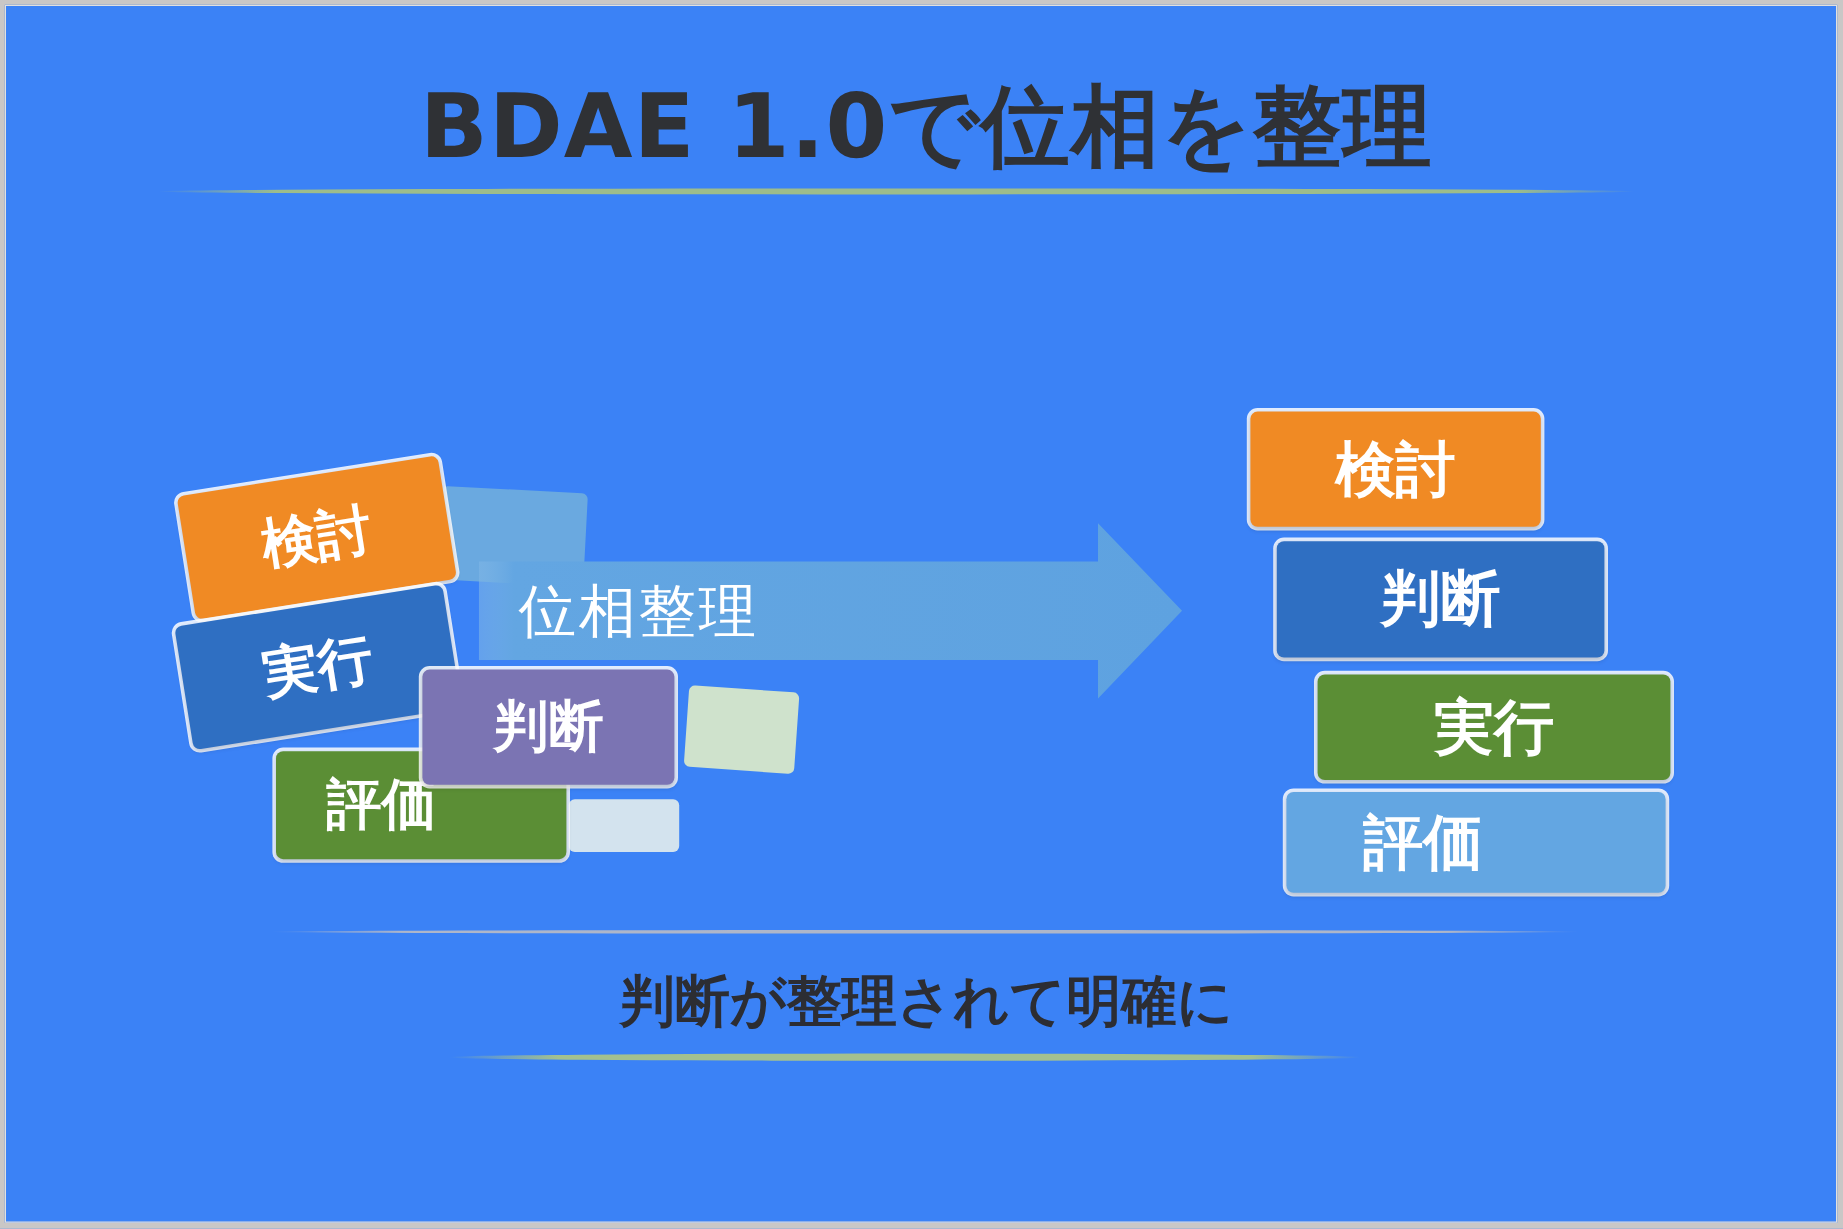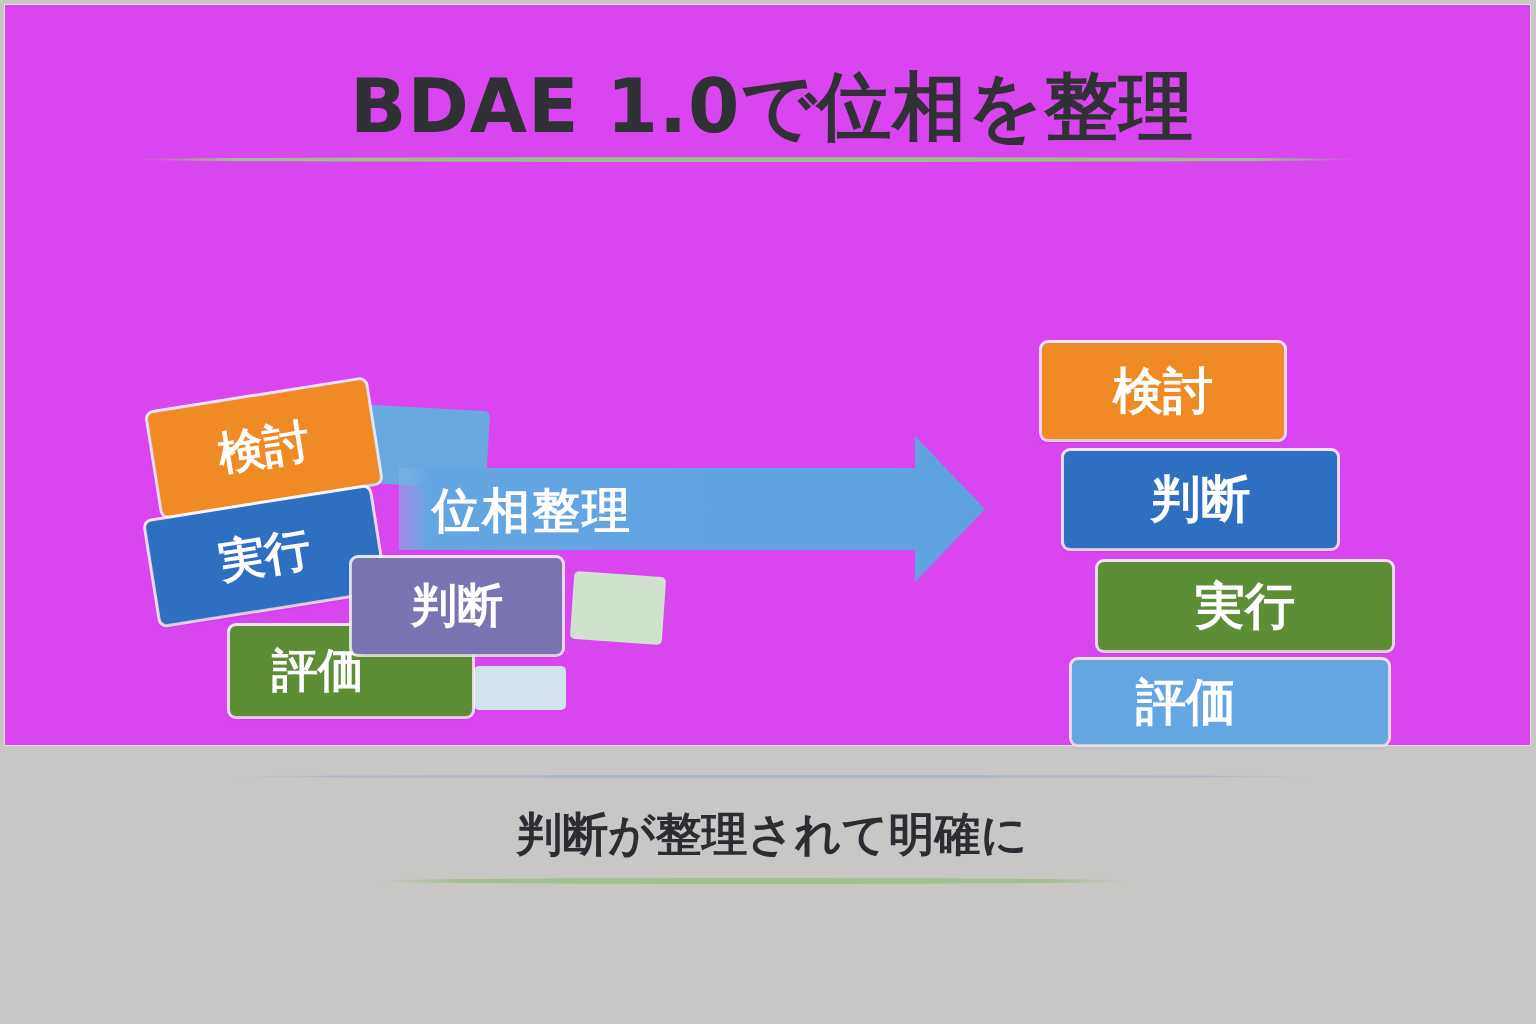--- a/index.html
+++ b/index.html
@@ -3,22 +3,22 @@
   <meta charset="utf-8">
   <style>
     html, body { margin: 0; padding: 0; }
     body {
       width: 1536px; height: 1024px;
       background: #c9c7c6;
       font-family: "DejaVu Sans", sans-serif;
       position: relative; overflow: hidden;
     }
     .frame {
-      position: absolute; left: 4px; top: 4px; width: 1527px; height: 742px;
-      background: #d946ef;
+      position: absolute; left: 4px; top: 4px; width: 1527px; height: 1015px;
+      background: #3b82f6;
       box-shadow: inset 0 0 0 1px #e2e0de;
     }
     .title {
       position: absolute; left: 0; width: 1536px; top: 52px;
       text-align: center; font-size: 74px; font-weight: bold;
       color: #2f3135; letter-spacing: 1px; line-height: 100px;
     }
     .rule {
       position: absolute; height: 5px; border-radius: 50%;
     }
@@ -36,21 +36,21 @@
     .card {
       position: absolute; border-radius: 6px;
       color: #ffffff; font-weight: bold;
       display: flex; align-items: center; justify-content: center;
       box-shadow: 0 2px 4px rgba(0,0,0,0.18), 0 0 0 3px rgba(255,255,255,0.85);
     }
     .ghost { position: absolute; border-radius: 5px; }
     .arrow { position: absolute; left: 395px; top: 430px; width: 600px; height: 150px; }
     .arrow-label {
       position: absolute; left: 428px; top: 474px;
-      font-size: 48px; font-weight: bold; color: #ffffff; letter-spacing: 2px;
+      font-size: 48px; font-weight: normal; color: #ffffff; letter-spacing: 2px;
       line-height: 64px;
     }
   </style>
 </head>
 <body>
 
 <div class="frame">
 
   <div class="title">BDAE 1.0で位相を整理</div>
   <div class="rule rule-title"></div>

